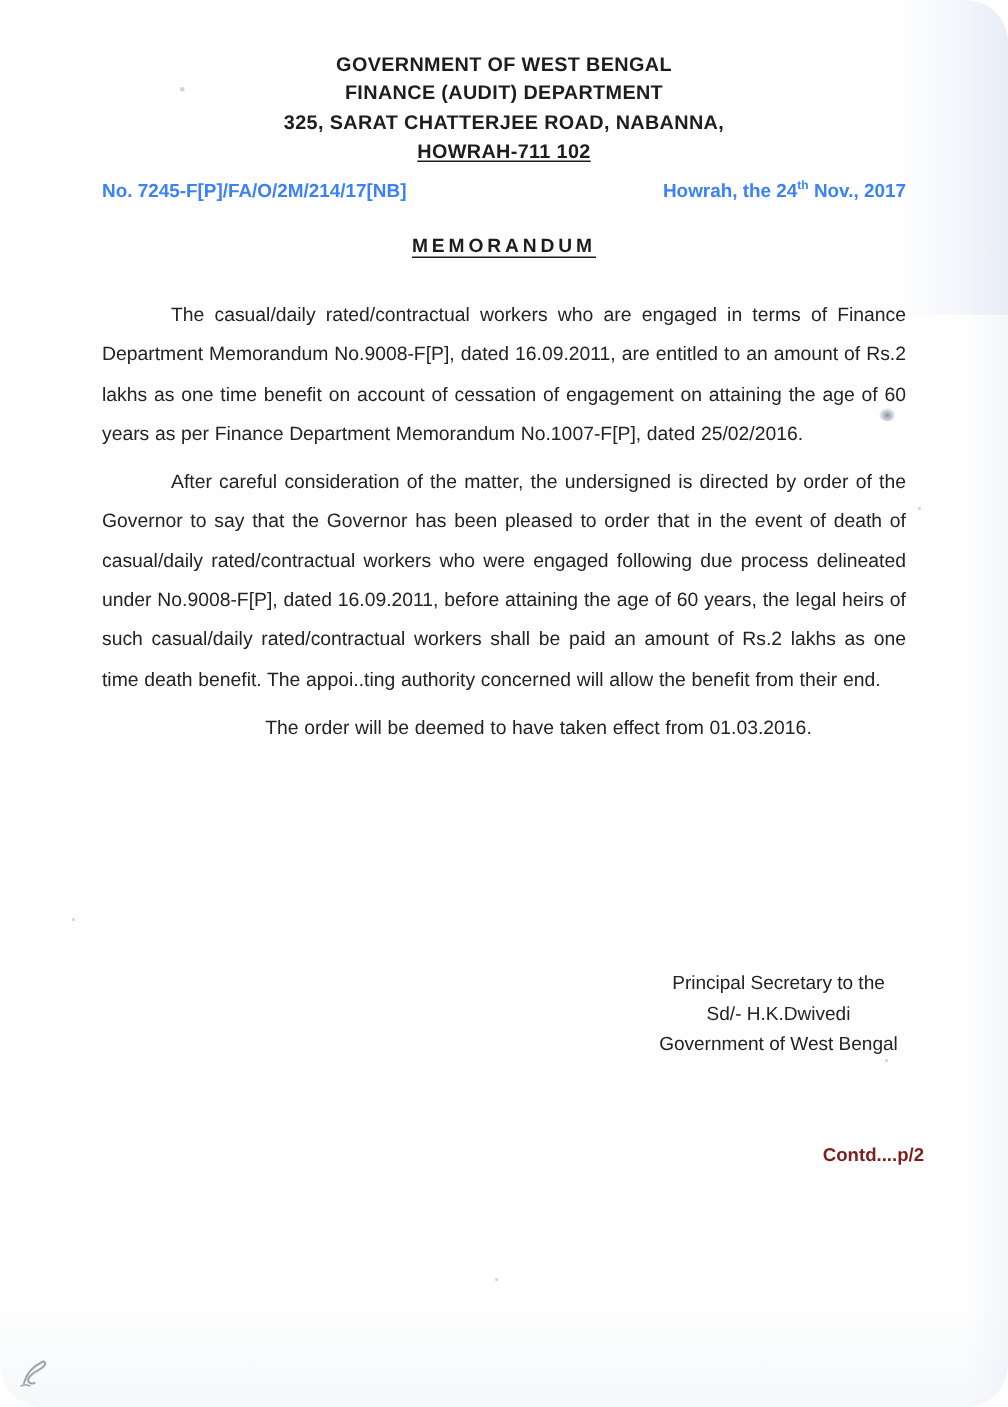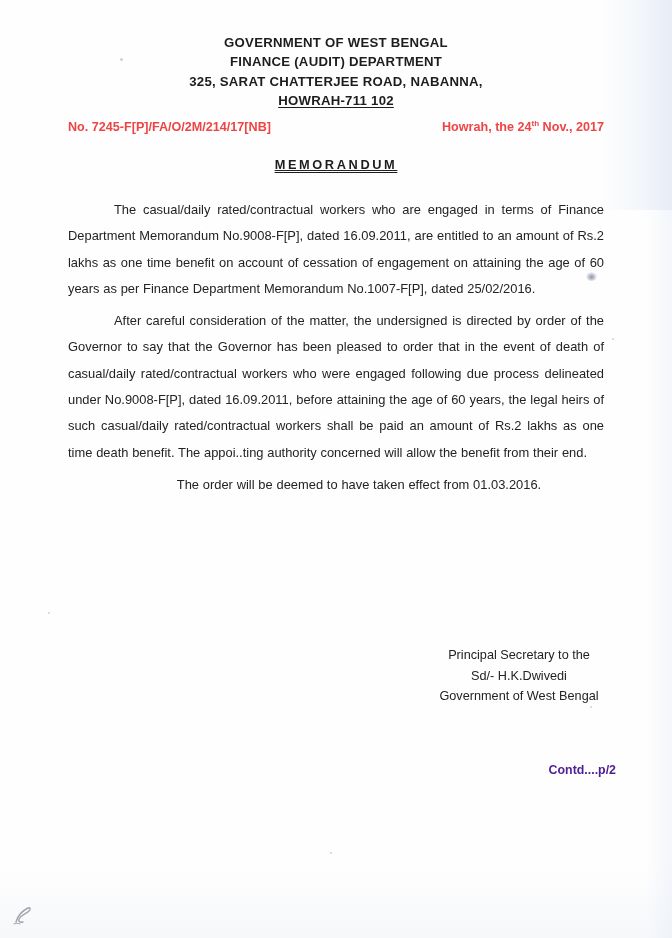--- a/index.html
+++ b/index.html
@@ -10,20 +10,21 @@
   }
   .page {
     position: relative;
     width: 672px;
     height: 938px;
     background: #fefefe;
     overflow: hidden;
     font-family: "Liberation Sans", sans-serif;
     color: #222222;
     box-sizing: border-box;
+    border-radius: 28px;
   }
   
   .scan-tint-right {
     position: absolute;
     top: 0; right: 0;
     width: 72px; height: 210px;
     background: linear-gradient(to left, rgba(219,228,242,0.55), rgba(255,255,255,0));
     pointer-events: none;
   }
   .scan-tint-edge {
@@ -63,34 +64,33 @@
   .refline {
     position: absolute;
     left: 68px;
     top: 119px;
     width: 536px;
     display: flex;
     justify-content: space-between;
     align-items: flex-end;
     font-weight: bold;
     font-size: 12.6px;
-    color: #ef4444;
+    color: #3b82f6;
   }
   .refline .date sup {
     font-size: 8px;
     vertical-align: super;
   }
 
   .memo-title {
     position: absolute;
     left: 0;
     top: 155px;
     width: 672px;
     text-align: center;
-    text-decoration: underline;
   }
   .memo-title span {
     font-weight: bold;
     font-size: 12.8px;
     letter-spacing: 2.6px;
     text-decoration: underline;
     text-underline-offset: 3px;
     color: #1d1d1d;
   }
 
@@ -128,21 +128,21 @@
   }
 
   .contd {
     position: absolute;
     left: 0;
     top: 763px;
     width: 616px;
     text-align: right;
     font-size: 12.4px;
     font-weight: bold;
-    color: #4c1d95;
+    color: #7f1d1d;
   }
 
   
   .smudge {
     position: absolute;
     left: 586px;
     top: 272px;
     width: 11px;
     height: 9px;
     background: radial-gradient(ellipse at 50% 55%, rgba(118,128,152,0.85) 0%, rgba(150,158,178,0.45) 45%, rgba(255,255,255,0) 75%);

